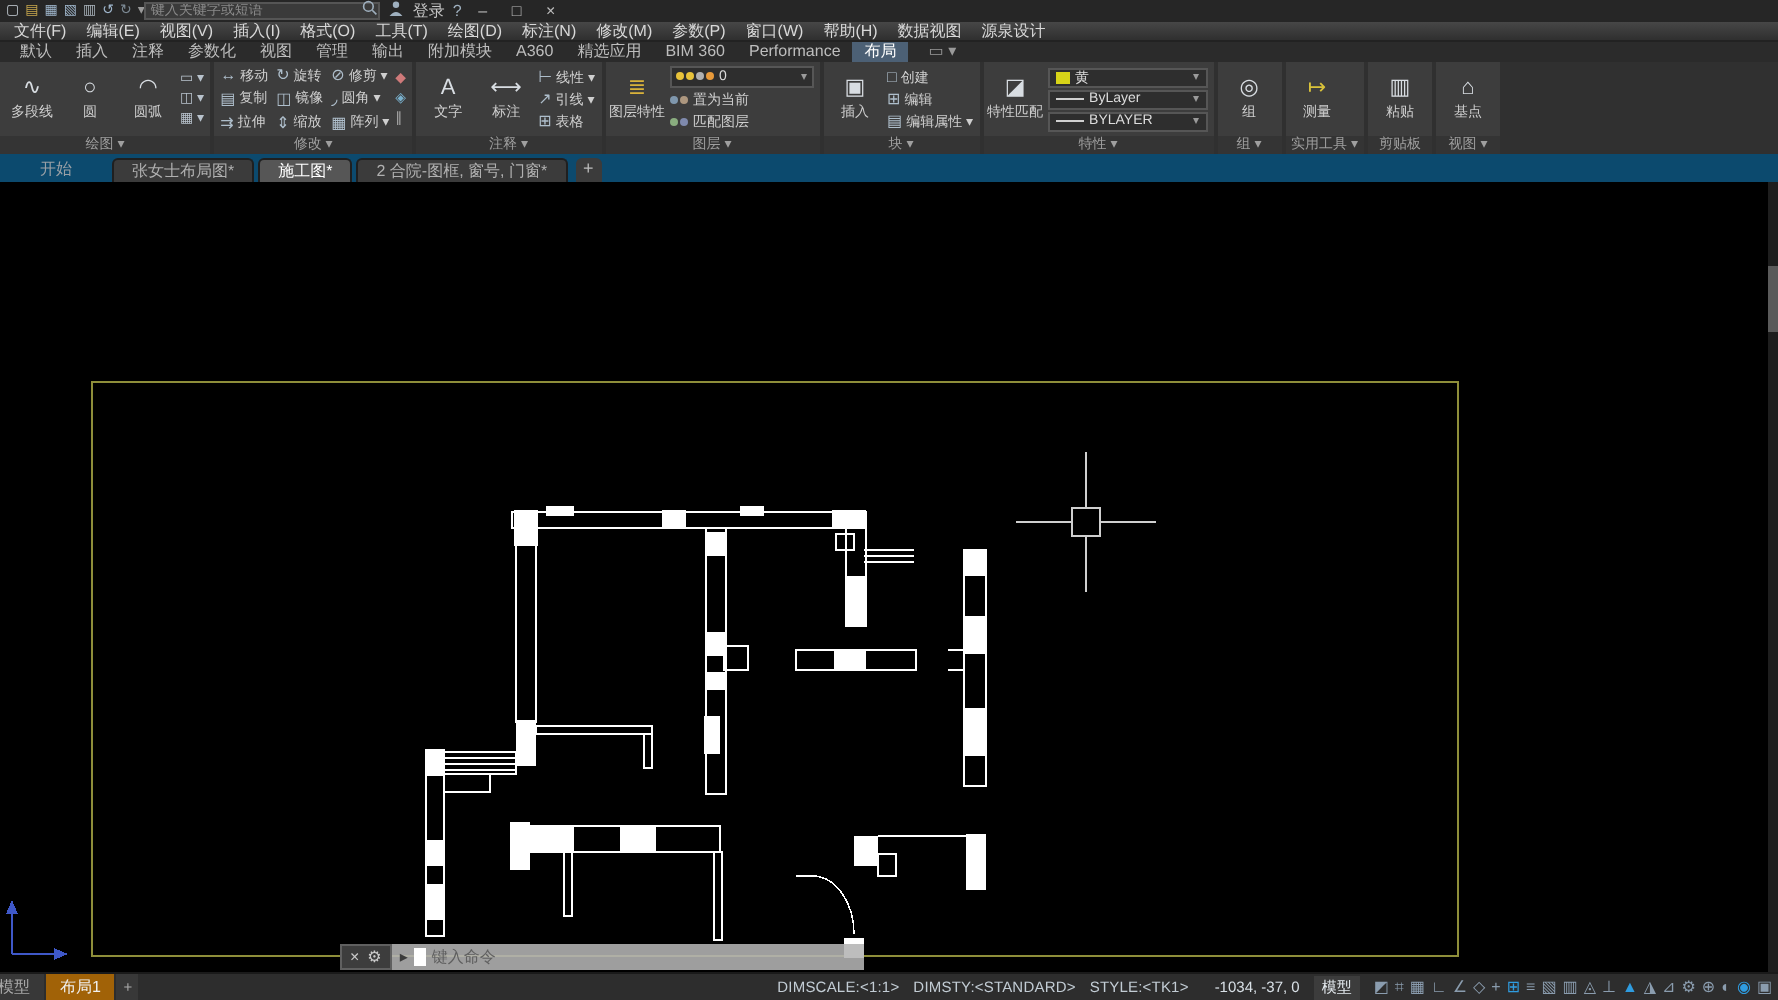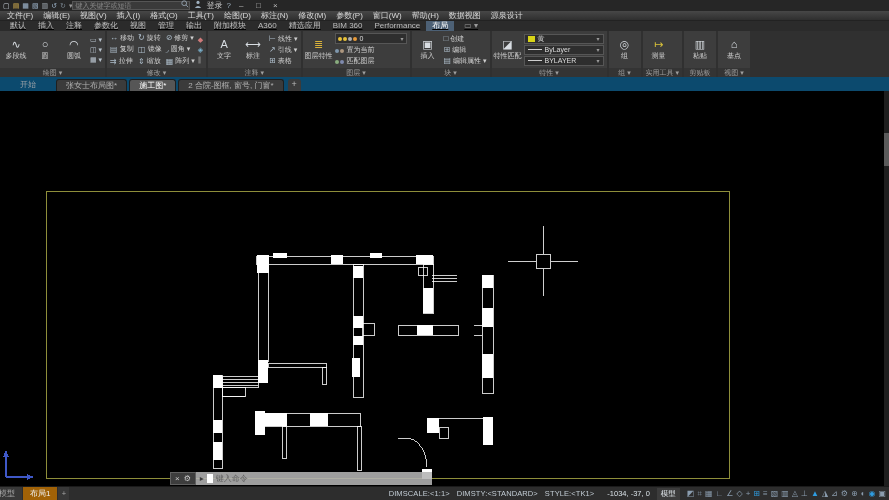--- a/index.html
+++ b/index.html
@@ -18,21 +18,21 @@
   .searchbox input { flex:1; background:transparent; border:none; outline:none;
     font-size:7px; color:#bbb; padding:0 2px; font-family:inherit; }
   .searchbox input::placeholder { color:#8a8a8a; }
   .icico { color:#9fb0bf; font-size:8px; line-height:10px; }
   .winbtn { width:13px; text-align:center; color:#bbb; font-size:8px; }
   
   .menubar { height:10px; background:linear-gradient(#474747,#2f2f2f); display:flex;
     align-items:center; padding-left:2px; border-bottom:1px solid #222; }
   .menubar span { font-size:8px; color:#d8d8d8; padding:0 5px; line-height:10px; white-space:nowrap; }
   
-  .rtabs { height:10px; background:#2b2b2b; display:flex; align-items:center; padding-left:4px;text-decoration:underline; }
+  .rtabs { height:10px; background:#2b2b2b; display:flex; align-items:center; padding-left:4px; }
   .rtabs span { font-size:8px; color:#bdbdbd; padding:0 6px; line-height:10px; white-space:nowrap; }
   .rtabs span.active { background:#4c6075; color:#fff;text-align:center; }
   .rtabs .collapse { color:#9a9a9a; margin-left:4px; }
   
   .ribbon { height:46px; background:#303030; display:flex; align-items:stretch; overflow:hidden; }
   .panel { background:#3d3d3d; margin-right:2px; display:flex; flex-direction:column; flex:0 0 auto; }
   .pbody { flex:1; display:flex; align-items:stretch; padding:1px 3px; gap:3px; }
   .plabel { height:9px; background:#343434; color:#9f9f9f; font-size:7px; line-height:9px;
     text-align:center; white-space:nowrap; padding:0 3px; }
   .bigrow { display:flex; gap:3px; }

